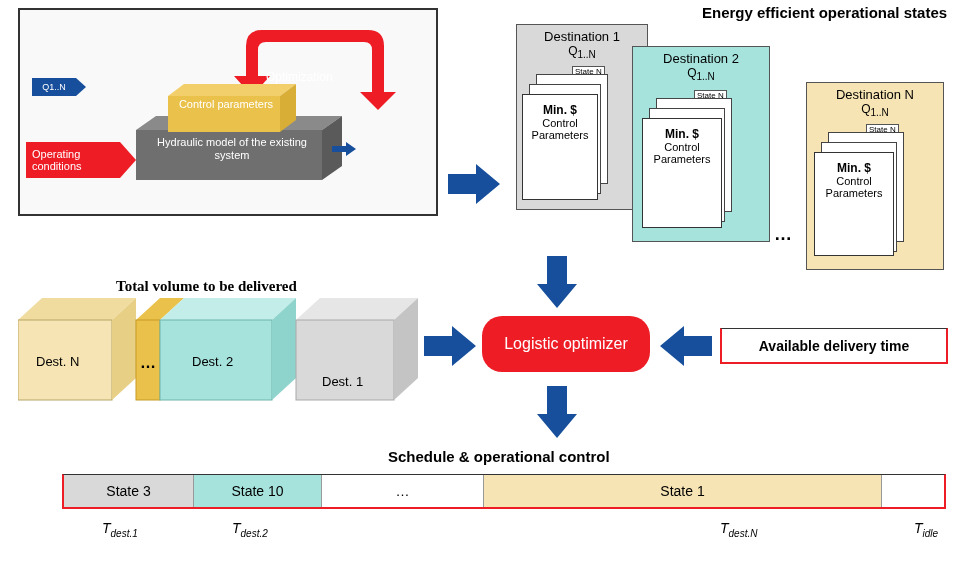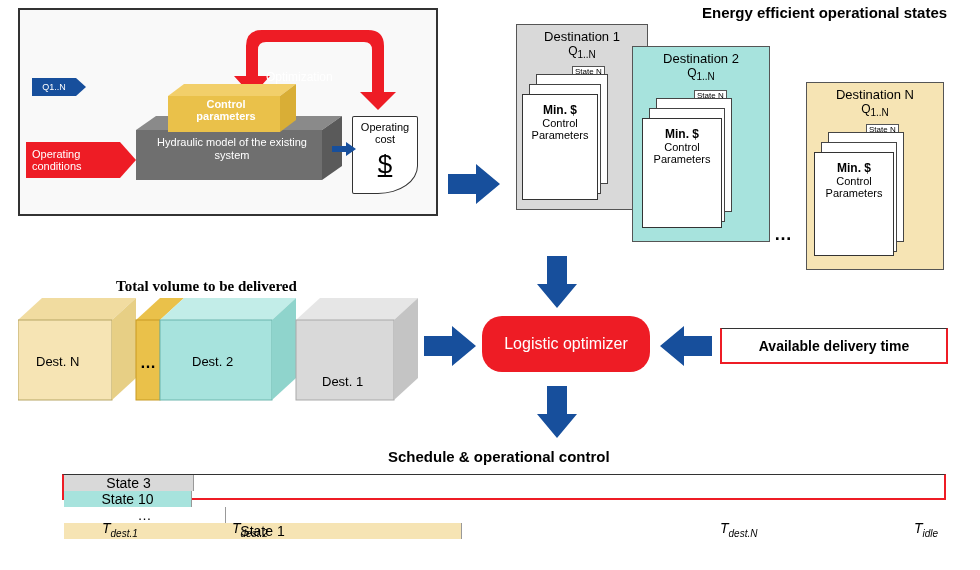--- a/index.html
+++ b/index.html
@@ -116,23 +116,22 @@
     display: flex;
     align-items: center;
     justify-content: center;
     font-weight: bold;
   }
 
   
   .sched-bar {
     border: 2px solid #ee1c25;
     border-top: 1px solid #333;
-    height: 26px;
-    display: flex;
-    flex-direction: column;
+    height: 35px;
+    display: flex;
   }
   .sched-seg {
     display: flex;
     align-items: center;
     justify-content: center;
     border-right: 1px solid #999;
     font-size: 14px;
   }
   .t-label { font-size: 14px; font-style: italic; }
   .t-label sub { font-size: 10px; }
@@ -165,26 +164,22 @@
     <rect x="0" y="14" width="186" height="50" fill="#6f6f6f"></rect>
     <polygon points="186,14 206,0 206,50 186,64" fill="#5a5a5a"></polygon>
   </svg>
   <div class="abs" style="left:128px; top:126px; width:168px; color:#fff; font-size:11px; text-align:center; line-height:13px;">Hydraulic model of the existing system</div>
 
   <svg class="abs" style="left:148px; top:74px; width:128px; height:52px;" viewBox="0 0 128 52">
     <polygon points="0,12 16,0 128,0 112,12" fill="#f2cf6a"></polygon>
     <rect x="0" y="12" width="112" height="36" fill="#eac14a"></rect>
     <polygon points="112,12 128,0 128,36 112,48" fill="#d9ae36"></polygon>
   </svg>
-  <div class="abs" style="left:158px; top:88px; width:96px; color:#fff; font-size:11px; text-align:center; line-height:12px;font-weight:bold;">Control parameters</div>
-
-  <div class="abs cost-sheet" style="left:332px; top:106px; width:66px; height:78px;">
-    <div style="line-height:12px;">Operating cost</div>
-    <div style="font-size:26px; text-decoration: underline; margin-top:4px;">$</div>
-  </div>
+  <div class="abs" style="left:158px; top:88px; width:96px; color:#fff; font-size:11px; text-align:center; line-height:12px;">Control parameters</div>
+
 
   <svg class="abs" style="left:312px; top:132px; width:24px; height:14px;" viewBox="0 0 24 14">
     <polygon points="0,4 14,4 14,0 24,7 14,14 14,10 0,10" fill="#174f9c"></polygon>
   </svg>
 
 </div>
 
 <svg class="fat-arrow" style="left:448px; top:164px; width:52px; height:40px;" viewBox="0 0 52 40">
   <polygon points="0,10 28,10 28,0 52,20 28,40 28,30 0,30"></polygon>
 </svg>

